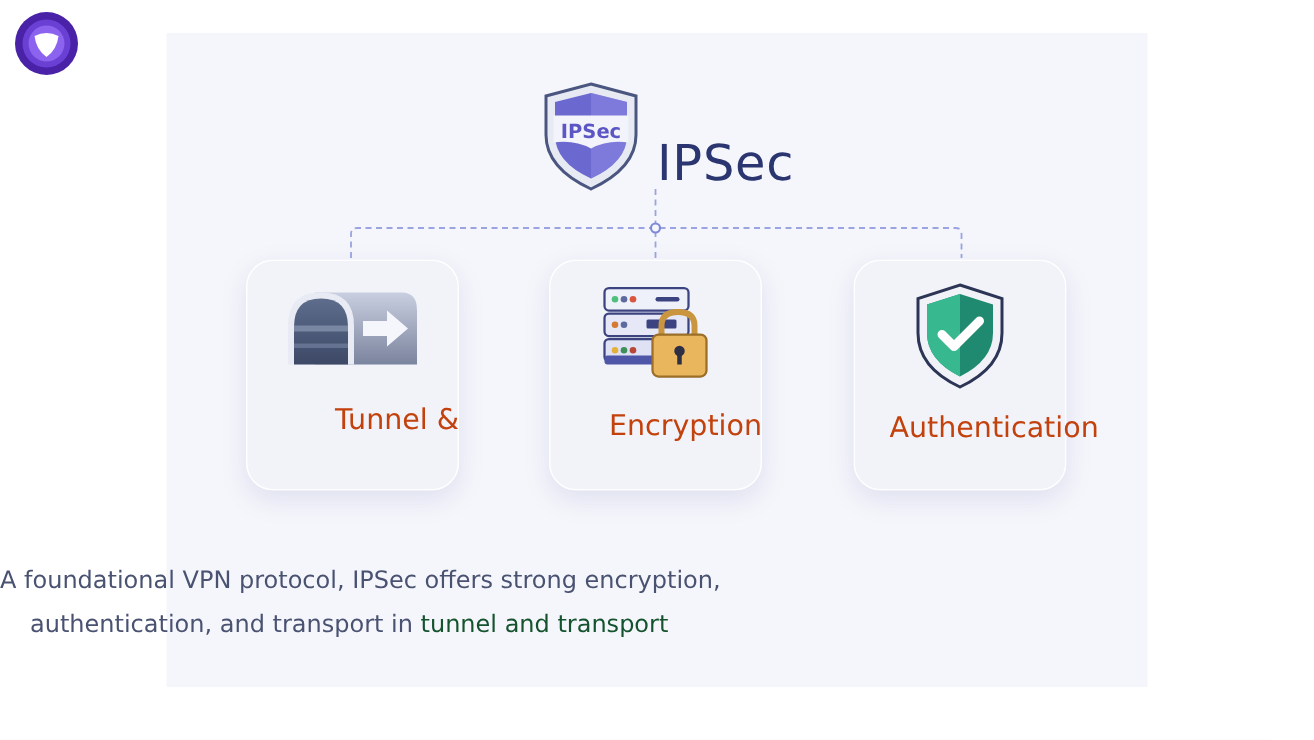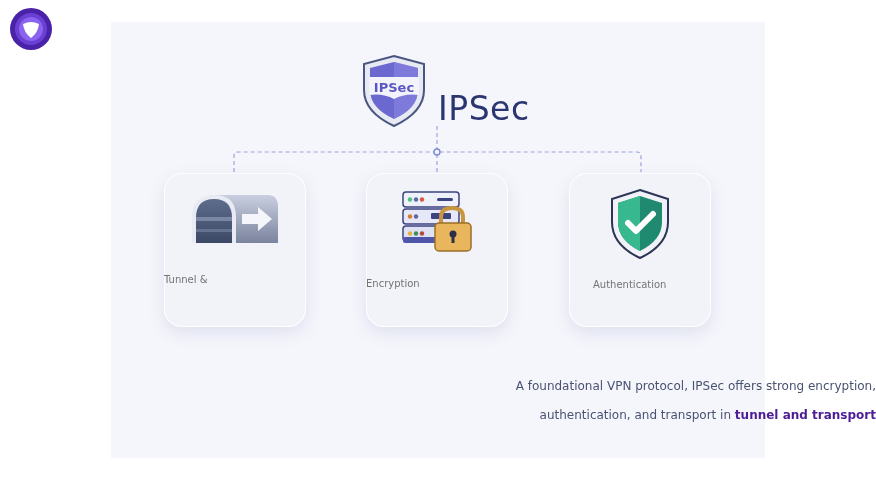--- a/index.html
+++ b/index.html
@@ -5,23 +5,23 @@
   html,body{margin:0;padding:0;}
   body{width:876px;height:493px;background:#ffffff;position:relative;overflow:hidden;font-family:"DejaVu Sans","Liberation Sans",sans-serif;}
   .logo{position:absolute;left:9px;top:7px;width:44px;height:44px;}
   .panel{position:absolute;left:111px;top:22px;width:654px;height:436px;background:#f5f6fb;}
   .title-row{position:absolute;left:250px;top:34px;display:flex;align-items:flex-end;}
   .title-text{font-size:33px;color:#2b3570;font-weight:500;letter-spacing:0.5px;margin-left:10px;}
   .connectors{position:absolute;left:0;top:0;}
   .card{position:absolute;top:151px;width:142px;height:154px;background:#f2f3f9;border-radius:18px;
         box-shadow:0 6px 16px rgba(120,130,190,0.18), inset 0 0 0 1px rgba(255,255,255,0.9);}
   .card .icon{position:absolute;left:50%;transform:translateX(-50%);}
-  .card .label{position:absolute;left:0;right:0;text-align:left;color:#737373;font-size:10px;line-height:24px;}
-  .desc{position:absolute;left:0;right:0;text-align:right;color:#4a5272;font-size:12px;line-height:29px;}
-  .desc b{font-weight:bold;color:#4c1d95;}
+  .card .label{position:absolute;left:0;right:0;text-align:right;color:#c2410c;font-size:19px;line-height:24px;}
+  .desc{position:absolute;left:0;right:0;text-align:left;color:#4a5272;font-size:16px;line-height:29px;}
+  .desc b{font-weight:normal;color:#14532d;}
 </style>
 </head>
 <body>
 
 <div class="logo">
   <svg width="44" height="44" viewBox="0 0 44 44">
     <circle cx="22" cy="22" r="21" fill="#4a22a8"></circle>
     <circle cx="22" cy="22" r="16" fill="#6a3fd4"></circle>
     <circle cx="22" cy="22" r="12" fill="#8b63ee"></circle>
     <path d="M14 17 Q22 13 30 17 Q29 26 22 31 Q15 26 14 17Z" fill="#ffffff"></path>

